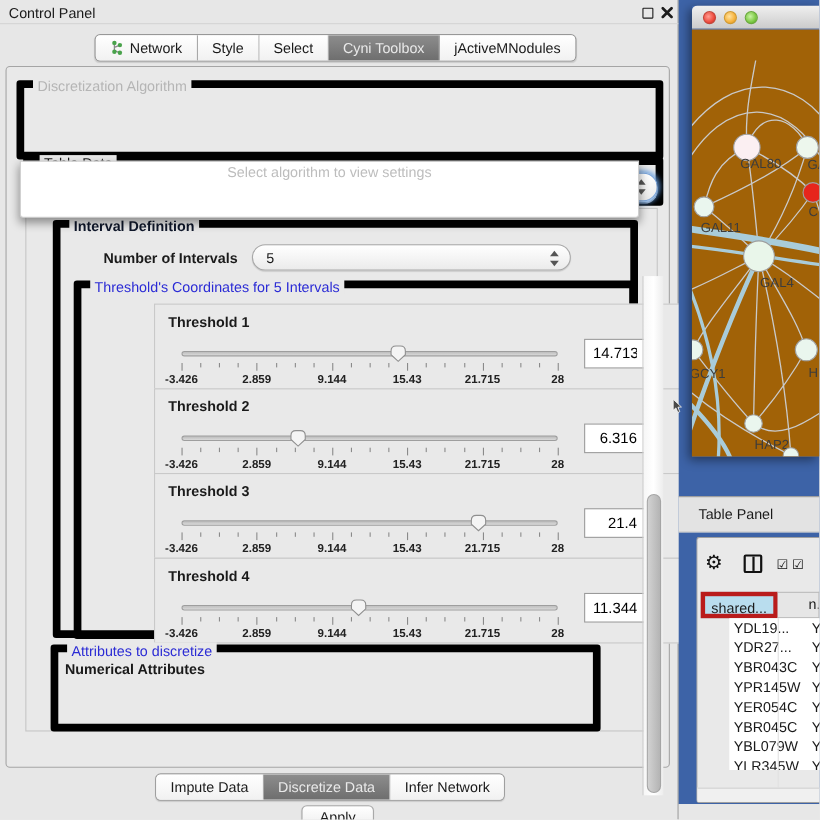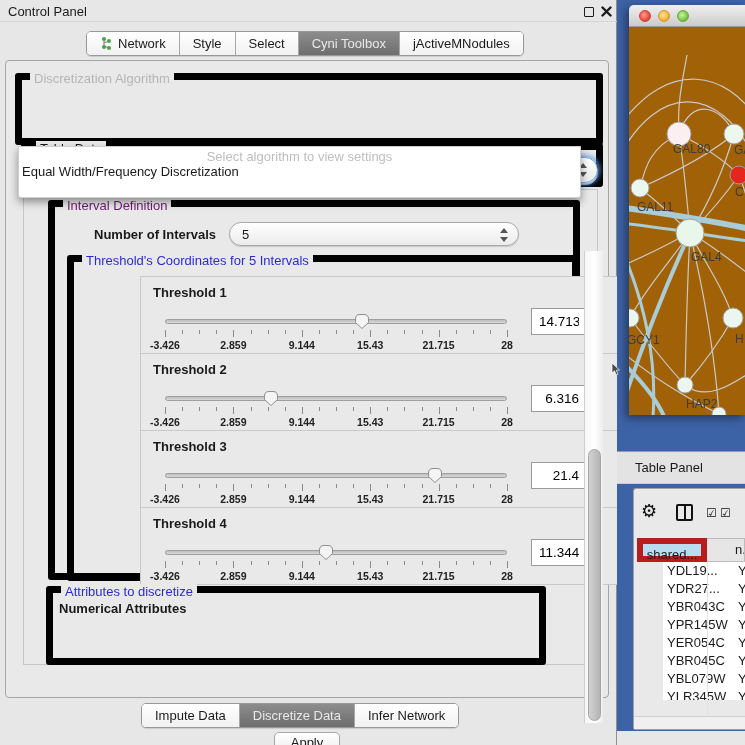--- a/index.html
+++ b/index.html
@@ -23,21 +23,21 @@
   .seg:last-child { border-right:none; }
   .seg.active { background:linear-gradient(#8d8d8d,#6e6e6e); color:#e9e9e9; }
   #top-tabs { left:86px; top:31px; }
   #bottom-tabs { left:141px; top:703px; }
 
   
   #content { left:5px; top:60px; width:604px; height:638px; border:1px solid #a5a5a5; border-radius:4px; background:#e9e9e9; }
 
   .groupbox { position:absolute; border:7px solid #000000; border-radius:3px; }
   .groupbox .gb-label { position:absolute; top:-9px; left:8px; background:#e9e9e9; padding:0 4px; font-size:13px; }
-  .gb-green > .gb-label { color:#701a75; }
+  .gb-green > .gb-label { color:#0f172a;font-weight:bold; }
   .gb-blue  > .gb-label { color:#2b2bd5; }
   .gb-faded > .gb-label { color:#b5b5b5; }
 
   .combo { position:absolute; height:24px; border:1px solid #a9a9a9; border-radius:12px;
     background:linear-gradient(#ffffff,#ebebeb); box-shadow:0 1px 1px rgba(0,0,0,.15);
     display:flex; align-items:center; padding:0 26px 0 12px; }
   .stepper { position:absolute; right:10px; top:5px; width:8px; height:14px; }
   .stepper .up, .stepper .dn { position:absolute; left:0; width:0; height:0;
     border-left:4px solid transparent; border-right:4px solid transparent; }
   .stepper .up { top:0; border-bottom:5px solid #555; }
@@ -90,21 +90,21 @@
 
   #table-panel-strip { left:617px; top:451px; width:128px; height:33px; background:#e3e3e3; border-top:1px solid #9a9a9a; border-bottom:1px solid #cccccc;}
   #tp-title { left:635px; top:460px; font-size:13px; }
   #tp-content { left:633px; top:488px; width:112px; height:242px; background:#e9e9e9;
     border:1px solid #a0a0a0; border-right:none; border-radius:3px 0 0 3px; }
   #gear-icon { left:641px; top:502px; font-size:18px; line-height:18px; color:#111; }
   #split-icon { left:676px; top:504px; width:17px; height:17px; border:2px solid #111; border-radius:2px; }
   #split-icon::after { content:""; position:absolute; left:5.5px; top:0; width:2px; height:13px; background:#111; }
   .cb-icon { position:absolute; top:506px; font-size:12px; color:#111; }
 
-  #tbl-header-1 { left:637px; top:538px; width:70px; height:24px; background:#b9ddee; border:6px solid #b91c1c;
+  #tbl-header-1 { left:637px; top:538px; width:70px; height:24px; background:#b9ddee; border:4px solid #b91c1c;
     text-align:center; line-height:22px; font-size:13px; }
   #tbl-header-2 { left:707px; top:538px; width:38px; height:24px; background:#e6e6e6; border:1px solid #bcbcbc;
     border-left:none; overflow:hidden; line-height:22px; font-size:13px; padding-left:28px; }
   #tbl-body { left:663px; top:562px; width:108px; height:138px; background:#ffffff; overflow:hidden; }
   .tbl-row { position:relative; height:18px; line-height:18px; font-size:13px; white-space:nowrap; }
   .tbl-c1 { position:absolute; left:4px; }
   .tbl-c2 { position:absolute; left:75px; }
   #tbl-colsep { left:707px; top:562px; width:1px; height:154px; background:#e2e2e2; }
   #h-scrollbar { left:634px; top:716px; width:111px; height:13px; background:#f0f0f0; border-top:1px solid #cfcfcf; }
   #bottom-right-gray { left:617px; top:731px; width:128px; height:14px; background:#e7e7e7; }
@@ -342,21 +342,20 @@
 
       <div id="algo-combo-hidden" class="abs">
         <span class="stepper">
             <span class="up"></span>
             <span class="dn"></span>
           </span>
       </div>
 
       <div id="algo-popup" class="abs">
         <div id="algo-placeholder">Select algorithm to view settings</div>
-        <div class="algo-option">Equal Width/Frequency Discretization</div>
       </div>
 
       <div id="apply-btn" class="abs">Apply</div>
     </div>
 
     <div id="bottom-tabs" class="abs seg-bar">
       <div class="seg">
           <span>Impute Data</span>
         </div>
       <div class="seg active">

